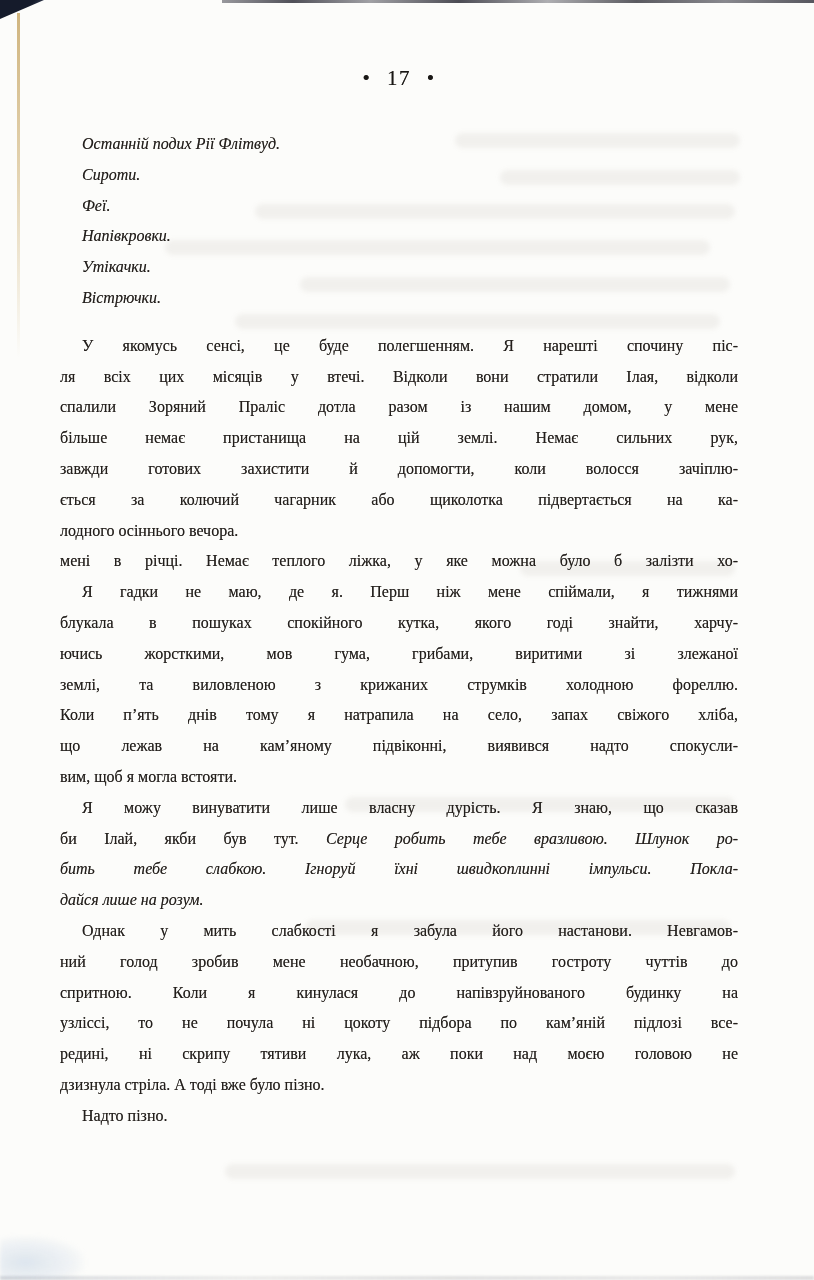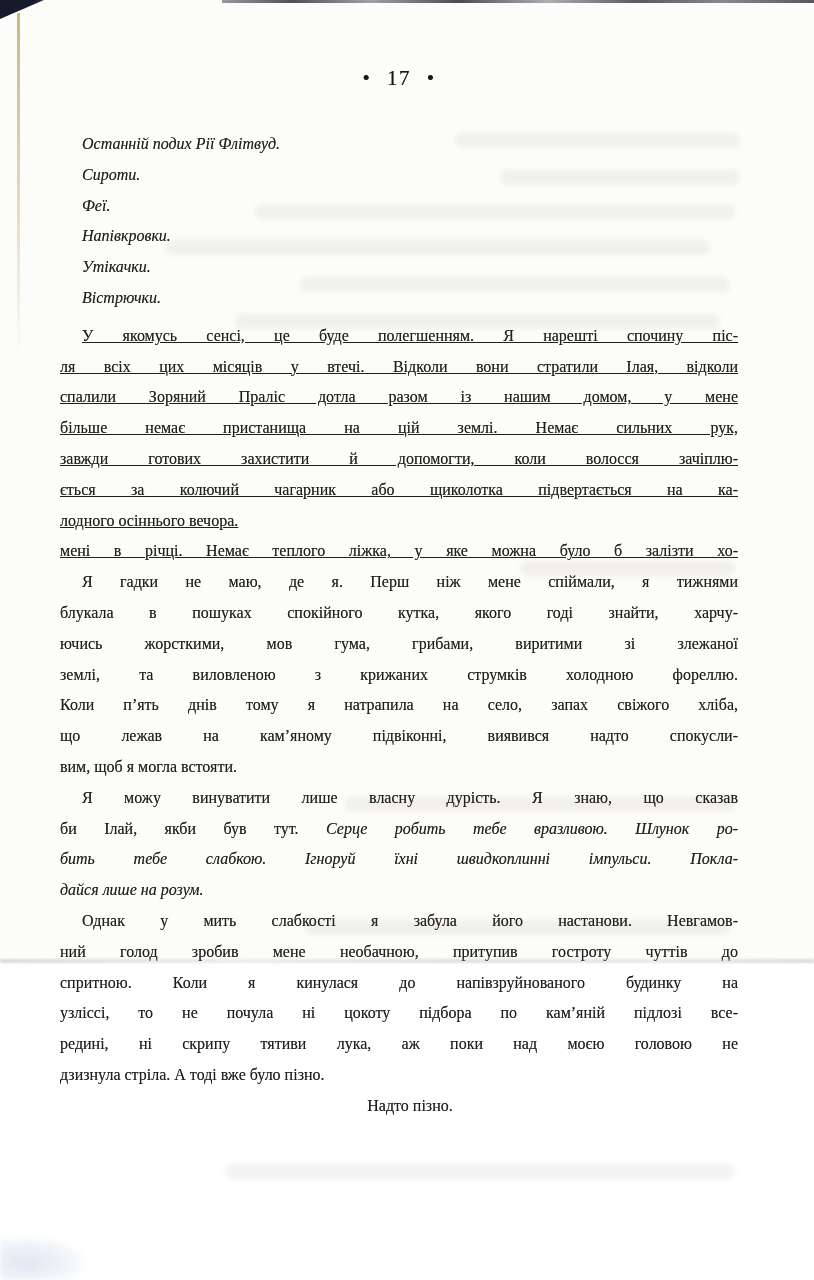--- a/index.html
+++ b/index.html
@@ -6,21 +6,21 @@
     margin: 0;
     padding: 0;
     width: 814px;
     height: 1280px;
     background: #ffffff;
     overflow: hidden;
   }
   .page {
     position: relative;
     width: 814px;
-    height: 963px;
+    height: 1280px;
     background: #fcfcfa;
     font-family: "Liberation Serif", serif;
     color: #231f1c;
   }
   
   .corner-triangle {
     position: absolute;
     left: 0; top: 0;
     width: 44px; height: 19px;
     background: linear-gradient(135deg, #151b2b 55%, #3a4258 80%, rgba(90,100,130,0.25) 95%, transparent);
@@ -87,22 +87,22 @@
     font-size: 16px;
     line-height: 30.8px;
     text-shadow: 0 0 0.4px rgba(35,30,25,0.6);
   }
   .line { height: 30.8px; }
   .epi {
     font-style: italic;
     padding-left: 22px;
   }
   .para { margin: 0; }
-  .para:first-child { margin-top: 7px; text-decoration: underline; }
-  .ind { text-indent: 22px; text-align: center; }
+  .para:first-child { margin-top: 17px; }
+  .ind { text-indent: 22px; }
   .j {
     text-align: justify;
     text-align-last: justify;
   }
   .it { font-style: italic; }
 </style>
 </head>
 <body>
 
 <div class="page">

